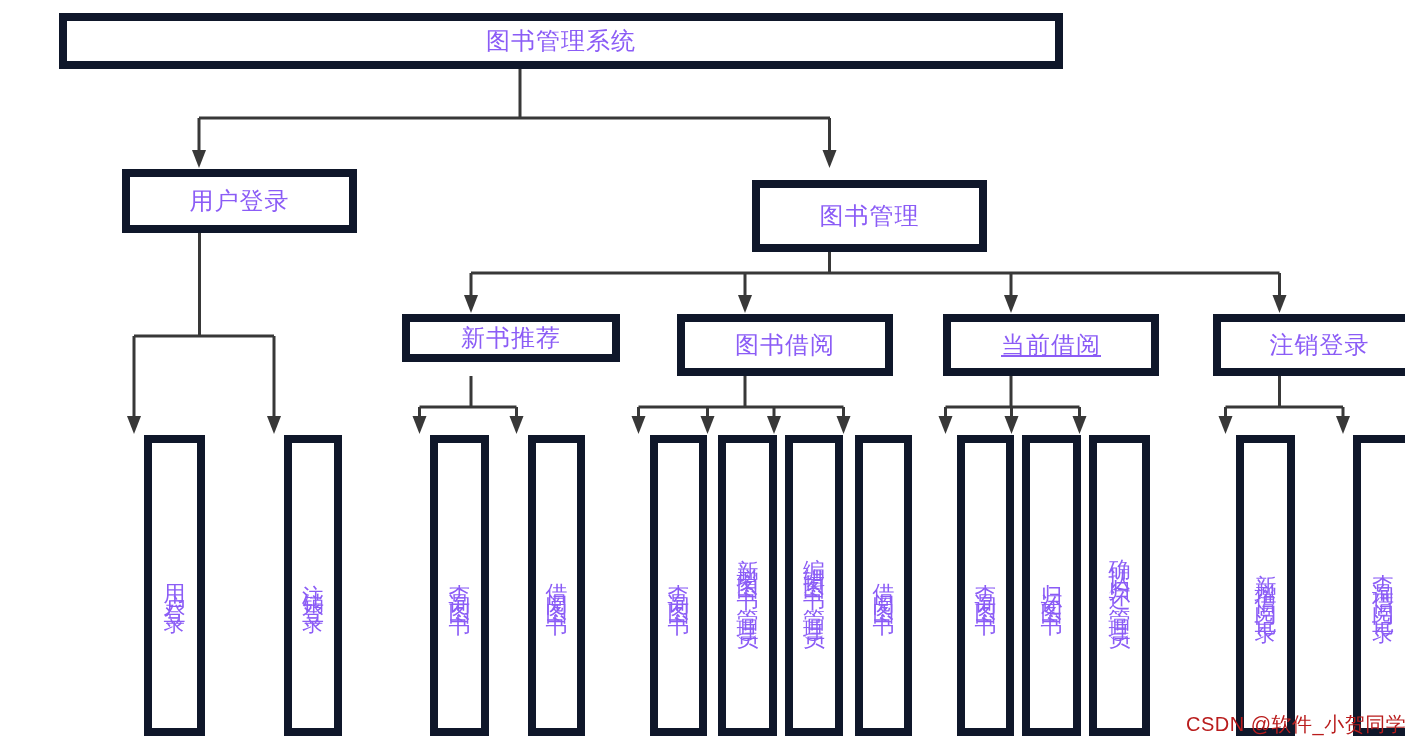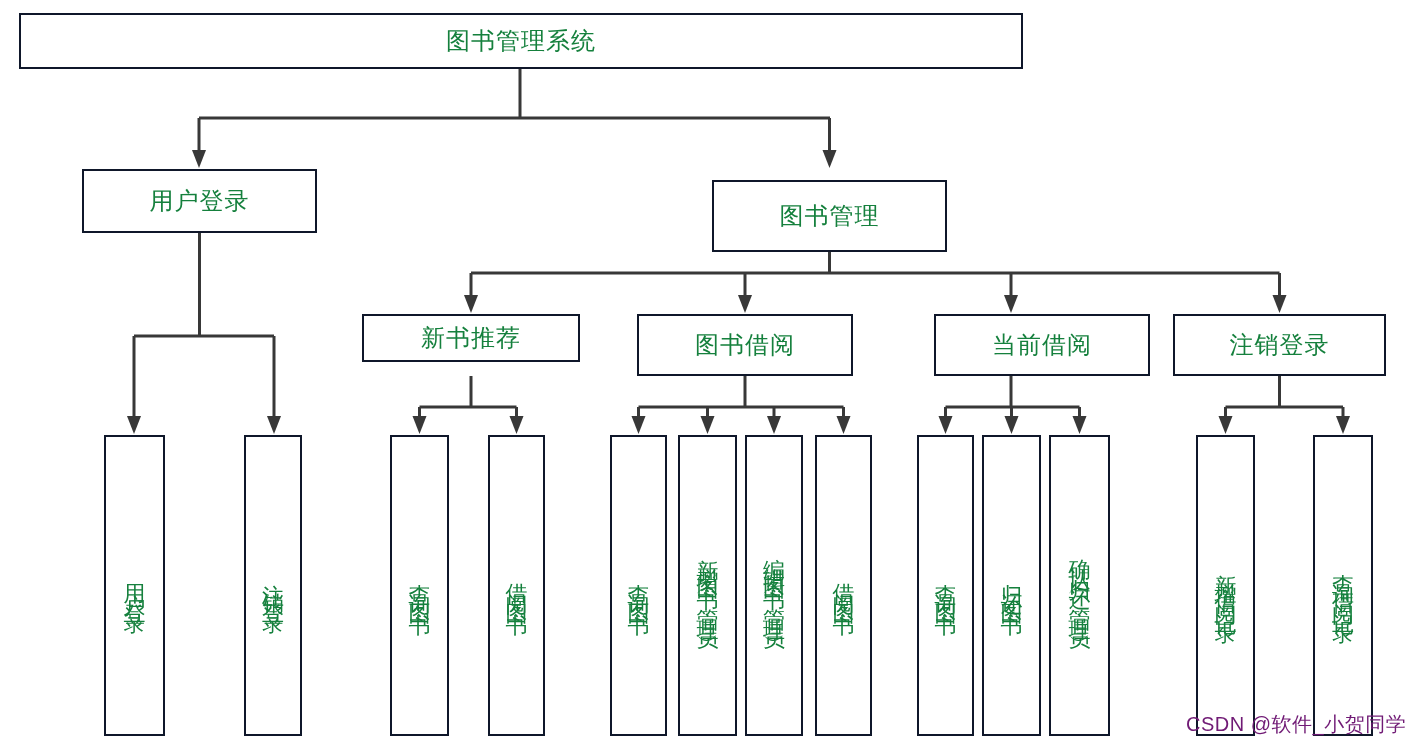--- a/index.html
+++ b/index.html
@@ -13,45 +13,46 @@
   }
   #wires {
     position: absolute;
     left: 0; top: 0;
     z-index: 0;
   }
   .node {
     position: absolute;
     box-sizing: border-box;
     background: #ffffff;
-    border: 2px solid #0f172a;
-    color: #15803d;
+    border: 8px solid #0f172a;
+    color: #8b5cf6;
     display: flex;
     align-items: center;
     justify-content: center;
     text-align: center;
     z-index: 1;
+    margin-left: 40px;
   }
   .h-node { font-size: 24px; letter-spacing: 1px; white-space: nowrap; }
   .v-node {
     writing-mode: vertical-rl;
     text-orientation: mixed;
     font-size: 22px;
     letter-spacing: 10px;
     line-height: 1;
     top: 435px;
     height: 301px;
   }
   
   #n-root { left: 19px;   top: 13px;  width: 1004px; height: 56px; }
   #n-l2a  { left: 82px;   top: 169px; width: 235px;  height: 64px; }
   #n-l2b  { left: 712px;  top: 180px; width: 235px;  height: 72px; text-align: right; }
   #n-l3a  { left: 362px;  top: 314px; width: 218px;  height: 48px; }
   #n-l3b  { left: 637px;  top: 314px; width: 216px;  height: 62px; }
-  #n-l3c  { left: 934px;  top: 314px; width: 216px;  height: 62px; }
+  #n-l3c  { left: 903px;  top: 314px; width: 216px;  height: 62px; text-decoration: underline; }
   #n-l3d  { left: 1173px; top: 314px; width: 213px;  height: 62px; }
   
   #f1  { left: 104px;  width: 61px; }
   #f2  { left: 244px;  width: 58px; }
   #f3  { left: 390px;  width: 59px; }
   #f4  { left: 488px;  width: 57px; }
   #f5  { left: 610px;  width: 57px; }
   #f6  { left: 678px;  width: 59px; }
   #f7  { left: 745px;  width: 58px; }
   #f8  { left: 815px;  width: 57px; }
@@ -59,21 +60,21 @@
   #f10 { left: 982px;  width: 59px; }
   #f11 { left: 1049px; width: 61px; }
   #f12 { left: 1196px; width: 59px; }
   #f13 { left: 1313px; width: 60px; }
   #watermark {
     position: absolute;
     left: 1186px;
     top: 711px;
     font-size: 20px;
     letter-spacing: 0.5px;
-    color: #701a75;
+    color: #b91c1c;
     white-space: nowrap;
     z-index: 2;
   }
 </style>
 </head>
 <body>
 
 <div id="stage">
 
   <svg id="wires" width="1405" height="747" viewBox="0 0 1405 747">

